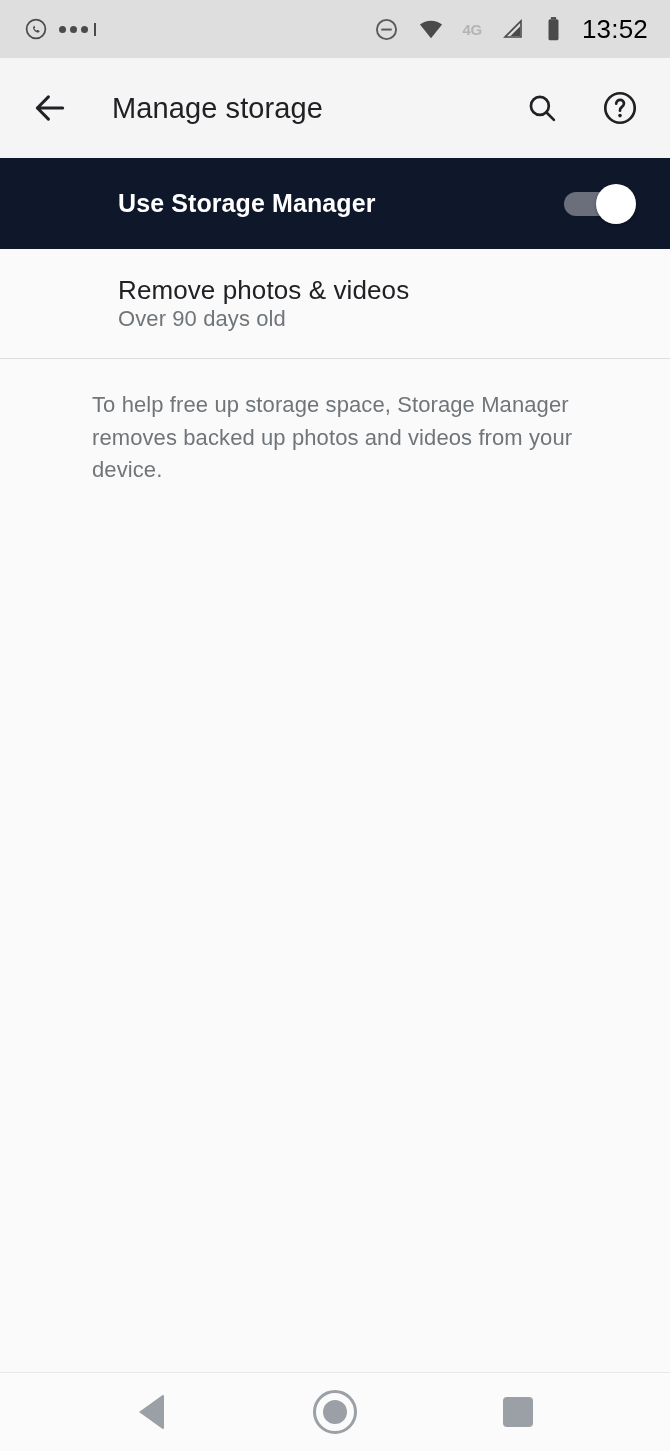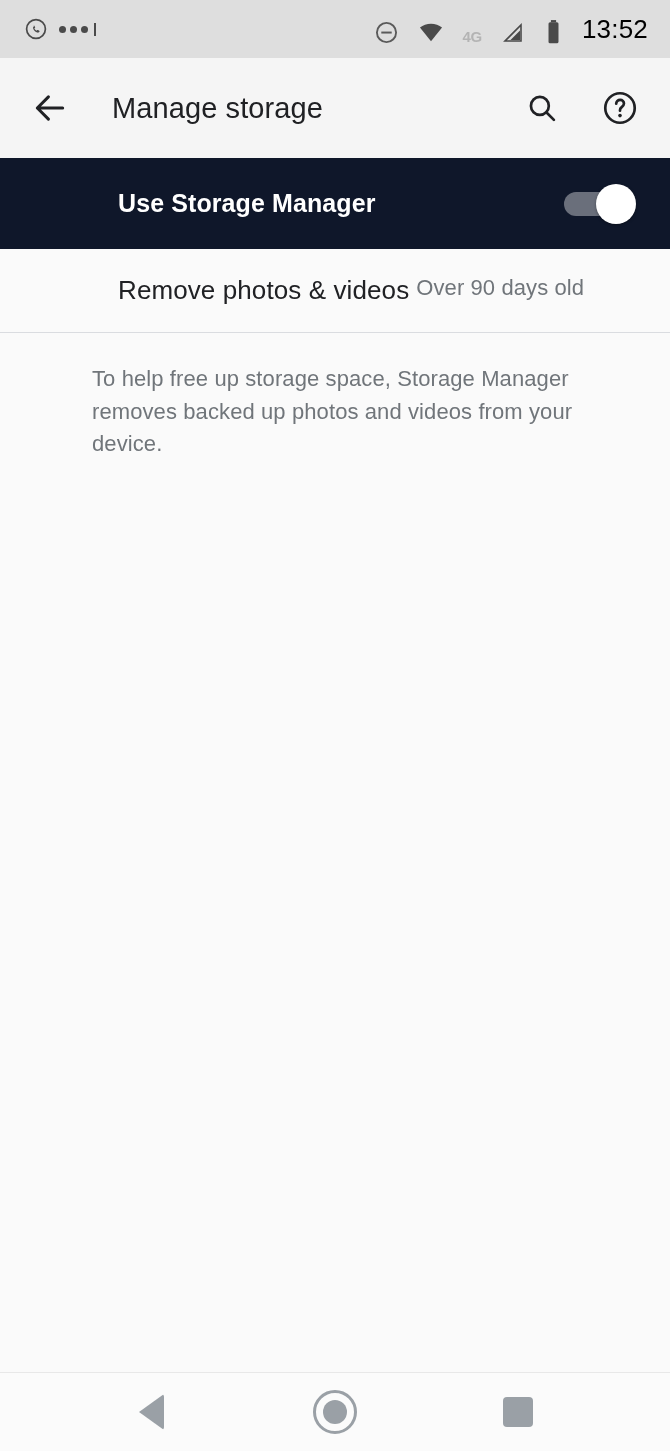--- a/index.html
+++ b/index.html
@@ -11,21 +11,21 @@
   }
   .device { position:relative; width:670px; height:1451px; background:#fafafa; display:flex; flex-direction:column; }
 
   
   .status-bar {
     height:58px; background:#dedede; flex:0 0 58px;
     display:flex; align-items:center; justify-content:space-between;
     padding:0 22px 0 24px;
   }
   .sb-left { display:flex; align-items:center; gap:11px; }
-  .sb-right { display:flex; align-items:flex-end; gap:19px; }
+  .sb-right { display:flex; align-items:center; gap:19px; }
   .sb-icon { display:flex; align-items:center; color:#4a4a4a; }
   .dots-icon { display:flex; align-items:center; gap:4px; }
   .dots-icon i { width:7px; height:7px; border-radius:50%; background:#4a4a4a; display:block; }
   .dots-bar { width:2px; height:13px; background:#4a4a4a; margin-left:2px; }
   .net-label { font-size:15px; font-weight:700; color:#b4b4b4; letter-spacing:-.3px; }
   .clock { font-size:26px; color:#000000; letter-spacing:.2px; margin-left:0; }
 
   
   .app-bar {
     height:100px; flex:0 0 100px; background:#f5f5f5;
@@ -54,21 +54,21 @@
     background:rgba(255,255,255,.38);
   }
   .switch-thumb {
     position:absolute; right:0; top:0; width:40px; height:40px; border-radius:50%;
     background:#ffffff; box-shadow:0 1px 3px rgba(0,0,0,.35);
   }
 
   
   .list-item {
     padding:26px 24px 26px 118px; cursor:pointer;
-    display:flex; flex-direction:row; gap:7px;
+    display:flex; flex-direction:column; 
   }
   .li-title { font-size:26px; color:#202124; letter-spacing:.1px; }
   .li-subtitle { font-size:22px; color:#70757a; letter-spacing:.1px; }
 
   .divider { height:1px; background:#dadce0; width:100%; }
 
   .footer-note {
     padding:30px 40px 0 92px;
     font-size:22px; line-height:1.48; color:#70757a; letter-spacing:.1px;
   }

